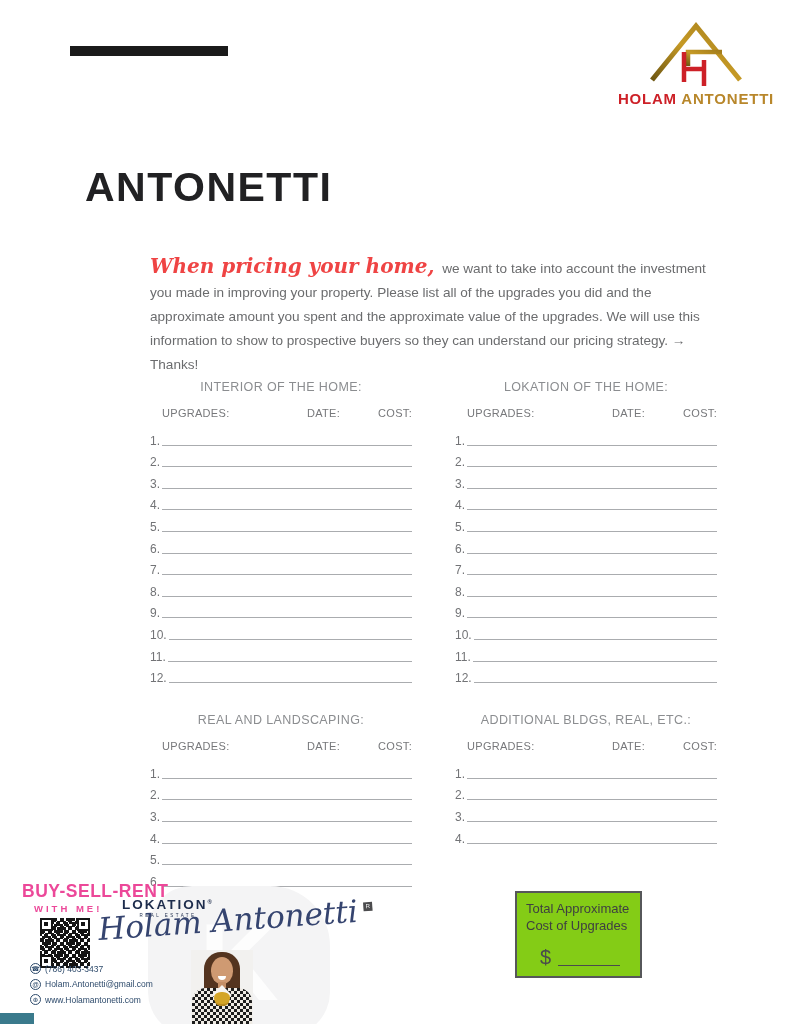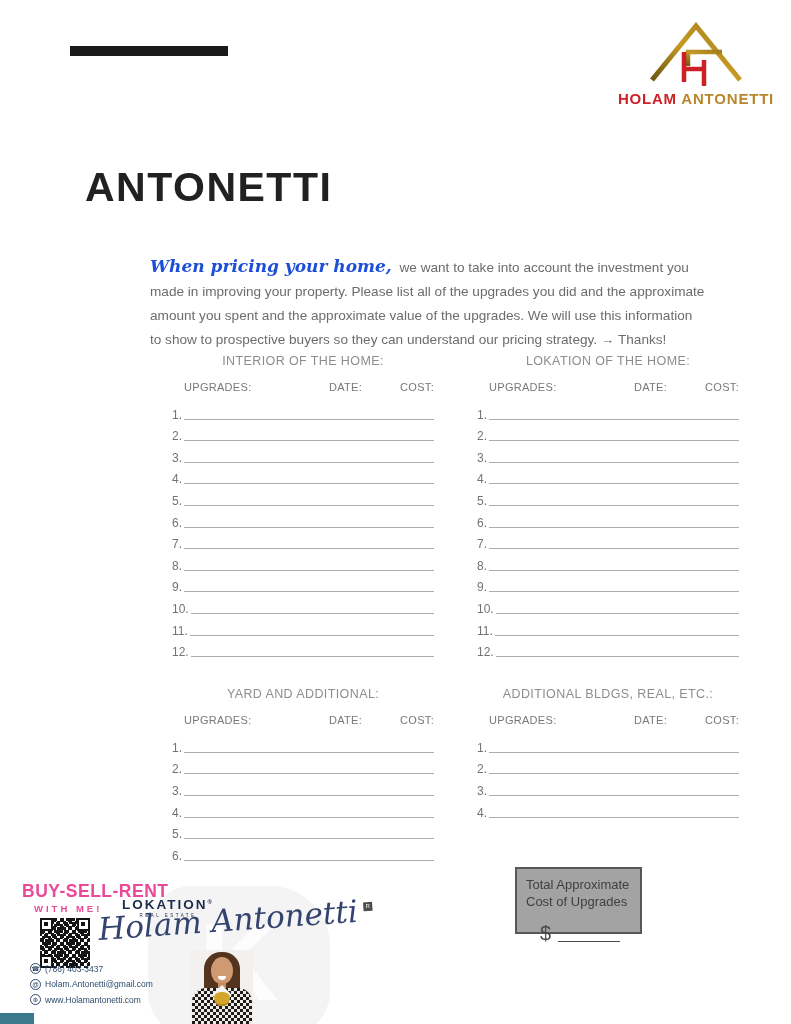--- a/index.html
+++ b/index.html
@@ -17,35 +17,35 @@
   .brand-name .first { color:#cd2027; }
   .brand-name .last  { color:#b8872b; }
 
   
   .title-line1 { position:absolute; left:85px; top:100px; font-size:46px; color:#28282a; letter-spacing:0.5px; }
   .title-script { font-family:"DejaVu Serif", serif; font-style:italic; font-weight:bold; font-size:57px; margin-left:16px; color:#1f1f21; position:relative; top:-3px; }
   .title-line2 { position:absolute; left:85px; top:164px; font-size:41px; font-weight:bold; color:#212123; letter-spacing:1.5px; }
 
   
   .intro { position:absolute; left:150px; top:254px; width:556px; font-size:13.6px; line-height:24px; color:#6b6c6e; }
-  .intro-lead { font-family:"DejaVu Serif", serif; font-style:italic; font-weight:bold; font-size:17px; color:#1d4ed8; margin-right:4px; }
-
-  
-  .form { position:absolute; left:150px; top:354px; width:567px; display:grid; grid-template-columns:262px 262px; column-gap:43px; row-gap:26px;margin-left:22px; }
+  .intro-lead { font-family:"DejaVu Serif", serif; font-style:italic; font-weight:bold; font-size:20px; color:#ef4444; margin-right:4px; }
+
+  
+  .form { position:absolute; left:150px; top:380px; width:567px; display:grid; grid-template-columns:262px 262px; column-gap:43px; row-gap:26px; }
   .fsection h3 { font-size:12.5px; font-weight:normal; color:#8b8d90; text-align:center; letter-spacing:0.4px; margin-bottom:13px; }
   .fcols { display:flex; align-items:flex-start; font-size:11px; color:#77787b; letter-spacing:0.3px; margin-bottom:9px; }
   .fcol-upg { flex:1; padding-left:12px; }
   .fcol-date { width:38px; margin-right:30px; }
   .fcol-cost { width:37px; text-align:right; }
   .frow { display:flex; height:21.6px; align-items:flex-end; }
   .fnum { font-size:12px; color:#727376; flex:0 0 auto; line-height:1; padding-bottom:3px; }
   .fline { flex:1; border-bottom:1px solid #aaacaf; margin-left:2px; margin-bottom:4px; height:1px; }
 
   
-  .total-box { position:absolute; left:515px; top:867px; width:127px; height:67px; background:#a3a3a3; border:2px solid #56575a; padding:7px 9px; }
+  .total-box { position:absolute; left:515px; top:891px; width:127px; height:87px; background:#84cc16; border:2px solid #56575a; padding:7px 9px; }
   .total-label { font-size:13px; line-height:17px; color:#3f4041; }
   .total-amount { margin-top:12px; padding-left:14px; font-size:20px; color:#4a4b4d; display:flex; align-items:flex-end; }
   .total-line { display:inline-block; width:62px; border-bottom:1.5px solid #4a4b4d; margin-left:7px; margin-bottom:3px; }
 
   
   .watermark { position:absolute; left:148px; top:886px; width:182px; height:150px; background:#f4f4f5; border-radius:44px 60px 44px 44px; display:flex; align-items:center; justify-content:center; }
   .watermark span { font-size:110px; font-weight:bold; color:#fdfdfd; font-family:"Liberation Sans", sans-serif; }
 
   .tagline { position:absolute; left:22px; top:881px; color:#ec4899; }
   .tagline .t1 { font-size:17.5px; font-weight:bold; letter-spacing:0.5px; }
@@ -235,21 +235,21 @@
             <span class="fline"></span>
           </div>
           <div class="frow">
             <span class="fnum">12.</span>
             <span class="fline"></span>
           </div>
         </div>
     </div>
 
     <div class="fsection">
-      <h3>YARD AND ADDITIONAL:</h3>
+      <h3>REAL AND LANDSCAPING:</h3>
       <div class="fcols">
         <span class="fcol-upg">UPGRADES:</span>
         <span class="fcol-date">DATE:</span>
         <span class="fcol-cost">COST:</span>
       </div>
       <div class="frows">
           <div class="frow">
             <span class="fnum">1.</span>
             <span class="fline"></span>
           </div>

